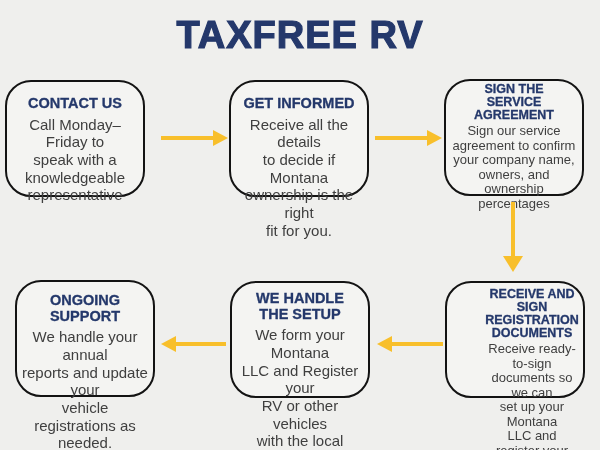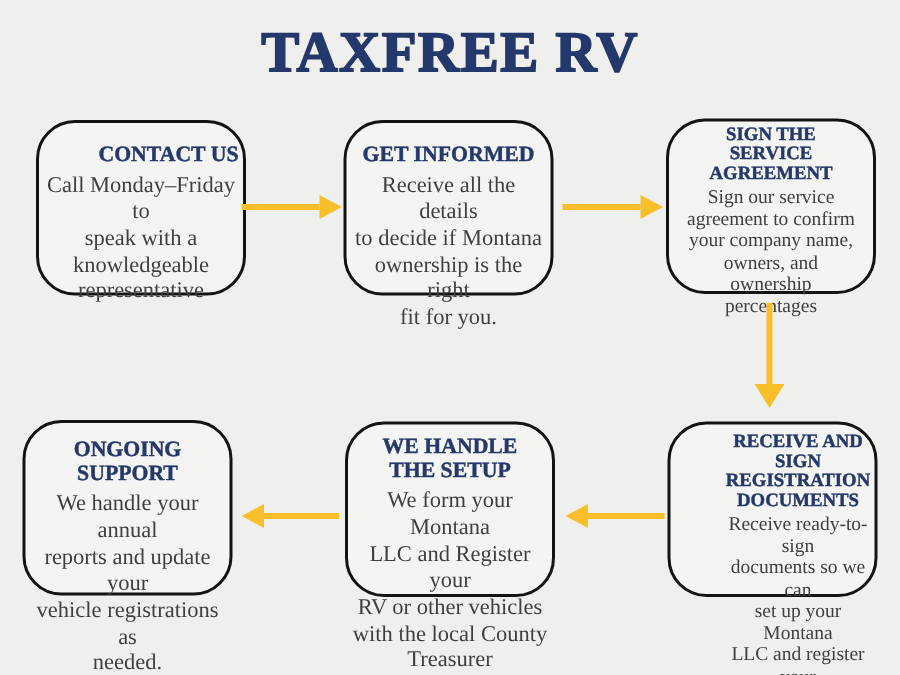--- a/index.html
+++ b/index.html
@@ -1,21 +1,21 @@
 <!DOCTYPE html>
 <html><head>
 <meta charset="utf-8">
 <style>
   html, body { margin: 0; padding: 0; }
   #canvas {
     position: relative;
     width: 600px;
     height: 450px;
     background: #EFEFED;
-    font-family: Liberation Serif, serif;
+    font-family: Liberation Sans, sans-serif;
     overflow: hidden;
   }
 
   .title {
     position: absolute;
     top: 16px;
     left: 0;
     width: 100%;
     text-align: center;
     font-size: 38px;
@@ -58,21 +58,21 @@
   .box.small .heading {
     font-size: 12.5px;
     line-height: 1.04;
     margin-bottom: 2px;
   }
   .box.small .desc {
     font-size: 13px;
     line-height: 1.12;
   }
 
-  #box-1 { left: 24px;  top: 80px; align-items: flex-end; }
+  #box-1 { left: 5px;  top: 80px; }
   #box-2 { left: 229px; top: 80px; }
   #box-3 { left: 444px; top: 79px;  padding-top: 2px; }
   #box-4 { left: 445px; top: 281px; padding-top: 5px; padding-left: 37px; }
   #box-5 { left: 230px; top: 281px; padding-top: 8px; }
   #box-6 { left: 15px;  top: 280px; padding-top: 11px; }
 
   .arrow-h {
     position: absolute;
     display: flex;
     align-items: center;

